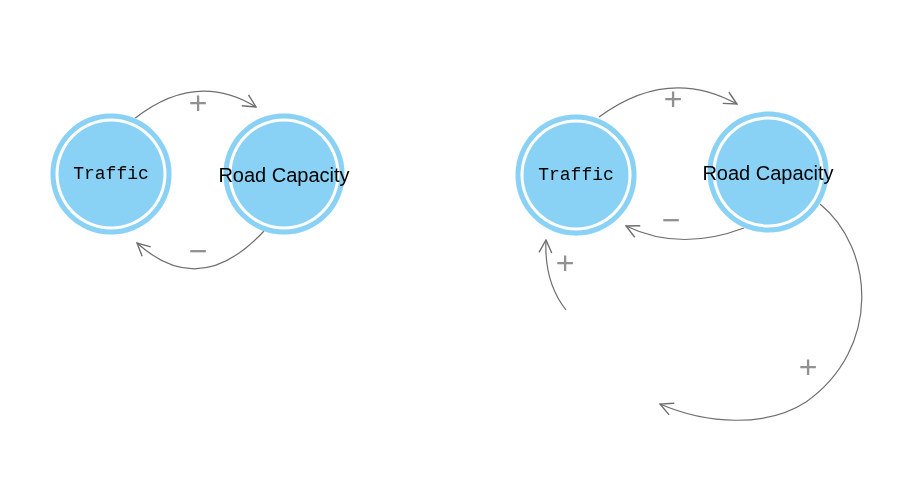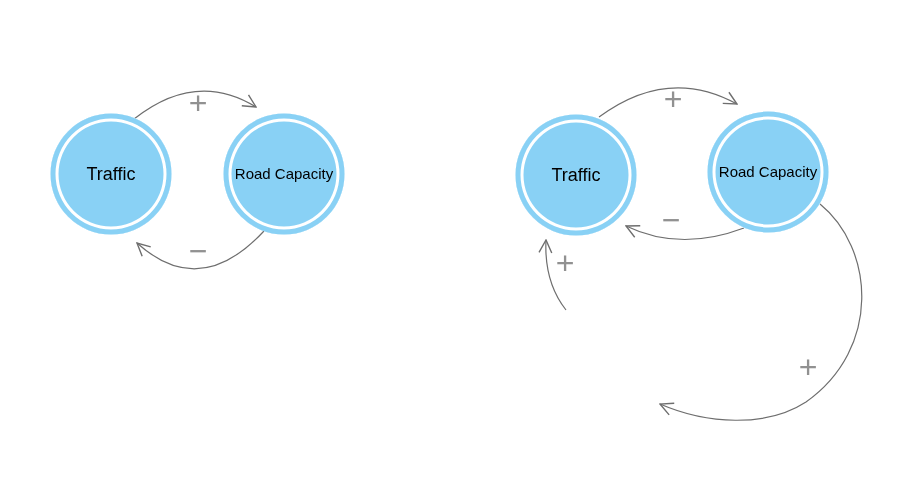--- a/index.html
+++ b/index.html
@@ -14,22 +14,22 @@
   .arrows path.link{fill:none;stroke:var(--arrow-stroke,#6e6e6e);stroke-width:1.2;}
   .arrows marker path{fill:none;stroke:var(--arrow-stroke,#6e6e6e);stroke-width:1.3;}
   .node{
     position:absolute;width:121px;height:121px;border-radius:50%;
     background:var(--node-fill,#89d1f5);
     box-shadow: inset 0 0 0 5px var(--node-fill,#89d1f5), inset 0 0 0 8px var(--node-ring,#ffffff);
     display:flex;align-items:center;justify-content:center;
     transform:translate(-50%,-50%);
   }
   .node .lbl{color:var(--label-color,#000);white-space:nowrap;line-height:1.1;}
-  .fs-lg .lbl{font-size:18px;}
-  .fs-sm .lbl{font-size:15px;}
+  .fs-lg .lbl{font-size:18px;font-family:Liberation Mono, monospace;}
+  .fs-sm .lbl{font-size:20px;}
   .n-l-traffic{left:111px;top:174px;}
   .n-l-roadcap{left:284px;top:174px;}
   .n-r-traffic{left:576px;top:175px;}
   .n-r-roadcap{left:768px;top:172px;}
   .n-r-caruse{left:612px;top:347px;}
   .sign{
     position:absolute;transform:translate(-50%,-50%);
     color:var(--sign-color,#919191);font-size:32px;line-height:1;
     pointer-events:none;
   }

